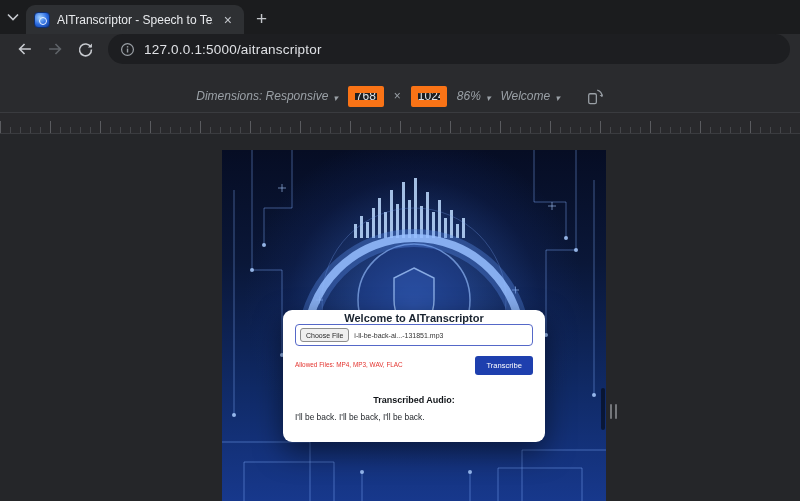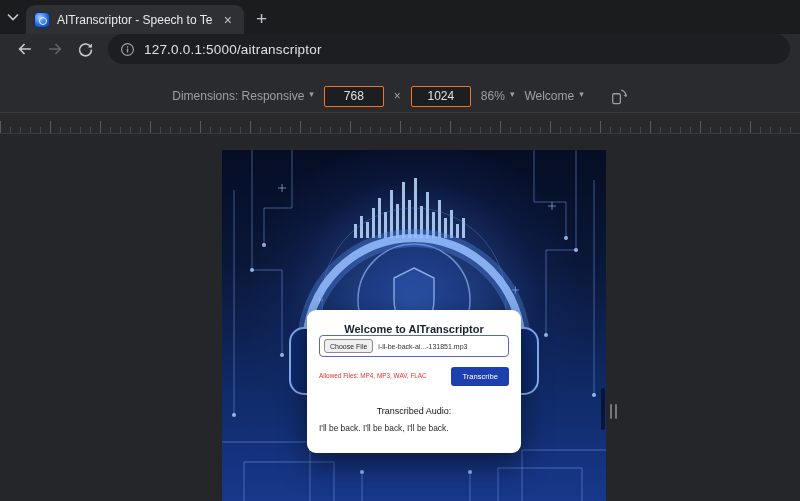--- a/index.html
+++ b/index.html
@@ -20,23 +20,23 @@
 
   
   .navbar { position:absolute; top:34px; left:0; right:0; height:46px; background:#2a2b2e; display:flex; align-items:flex-start; padding:0 10px; }
   .nav-btn { width:30px; height:30px; display:flex; align-items:center; justify-content:center; border-radius:50%; cursor:pointer; flex:0 0 auto; }
   .address-bar { flex:1; height:30px; margin-left:8px; background:#1d1e21; border-radius:15px; display:flex; align-items:center; padding:0 12px; gap:9px; cursor:text; }
   .url-text { color:#dfe1e5; font-size:13.5px; letter-spacing:.2px; }
 
   
   .device-toolbar { position:absolute; top:80px; left:0; right:0; height:33px; background:#2a2b2e; border-bottom:1px solid #3a3b3f;
                     display:flex; align-items:center; justify-content:center; gap:10px; color:#9aa0a6; font-size:12px; }
-  .dd { display:flex; align-items:flex-start; gap:5px; cursor:pointer; }
+  .dd { display:flex; align-items:flex-end; gap:5px; cursor:pointer;font-style:italic; }
   .caret { font-size:9px; color:#9aa0a6; }
-  .dim-input { width:60px; height:21px; background:#1d1e21; border:1px solid #f97316; border-radius:2px; color:#dfe1e5;
+  .dim-input { width:36px; height:21px; background:#1d1e21; border:7px solid #f97316; border-radius:2px; color:#dfe1e5;
                font-size:12px; text-align:center; font-family:"Liberation Sans",sans-serif; }
   .dim-sep { color:#9aa0a6; }
   .rotate-btn { margin-left:16px; cursor:pointer; display:flex; align-items:center; }
 
   
   .ruler { position:absolute; top:113px; left:0; right:0; height:21px; background-color:#29292c; border-bottom:1px solid #3a3b3f;
            background-image:
              repeating-linear-gradient(90deg, #5a5b5f 0 1px, transparent 1px 50px),
              repeating-linear-gradient(90deg, #45464a 0 1px, transparent 1px 10px);
            background-size:100% 12px, 100% 6px;
@@ -50,32 +50,32 @@
                 radial-gradient(circle at 50% 44%, rgba(66,122,232,.58), rgba(25,52,130,.18) 46%, rgba(0,0,0,0) 62%),
                 linear-gradient(180deg, #060d24 0%, #0a1738 32%, #102a66 68%, #17388c 100%); }
   .hero-svg { position:absolute; inset:0; }
 
   .page-scroll-thumb { position:absolute; right:1px; top:238px; width:4px; height:42px; border-radius:2px; background:rgba(0,0,0,.5); cursor:pointer; }
 
   .resize-handle { position:absolute; left:610px; top:270px; display:flex; gap:3px; cursor:ew-resize; }
   .resize-handle span { width:2px; height:15px; background:#74767a; border-radius:1px; }
 
   
-  .card { position:absolute; left:50%; transform:translateX(-50%); top:160px; width:214px; background:#ffffff; border-radius:9px;
-          padding:13px 12px 18px; box-shadow:0 10px 28px rgba(0,0,0,.5); }
+  .card { position:absolute; left:50%; transform:translateX(-50%); top:160px; width:262px; background:#ffffff; border-radius:9px;
+          padding:2px 12px 18px; box-shadow:0 10px 28px rgba(0,0,0,.5); }
   .card-title { font-size:11px; font-weight:bold; color:#18222e; text-align:center; }
   .card-desc { font-size:7.4px; color:#4a4f55; text-align:center; line-height:1.5; margin:7px 3px 11px; }
   .file-box { border:1px solid #5568c8; border-radius:4px; padding:3px 4px; display:flex; align-items:center; gap:5px; cursor:pointer; }
   .choose-btn { font-size:7px; color:#1f1f1f; background:#efefef; border:1px solid #8d8d8d; border-radius:3px; padding:2.5px 5px; white-space:nowrap; cursor:pointer; }
   .file-name { font-size:7px; color:#333; white-space:nowrap; overflow:hidden; }
   .action-row { display:flex; justify-content:space-between; align-items:center; margin-top:10px; gap:14px; }
   .allowed { font-size:6.4px; color:#e3342f; line-height:1.3; max-width:118px; }
   .transcribe-btn { font-size:7.6px; color:#ffffff; background:#1e3fae; border:none; border-radius:3px; padding:5px 11px; cursor:pointer;
                     font-family:"Liberation Sans",sans-serif; }
-  .transcribed-heading { margin-top:20px; font-size:9px; font-weight:normal; color:#101418; text-align:center; }
+  .transcribed-heading { margin-top:20px; font-size:9px; font-weight:bold; color:#101418; text-align:center; }
   .transcribed-text { margin-top:7px; font-size:8.4px; color:#1d2126; line-height:1.4; }
 </style>
 </head>
 <body>
 
 <div class="browser">
 
   <div class="tabstrip">
     <div class="tab-search">
       <svg width="12" height="8" viewBox="0 0 12 8">

